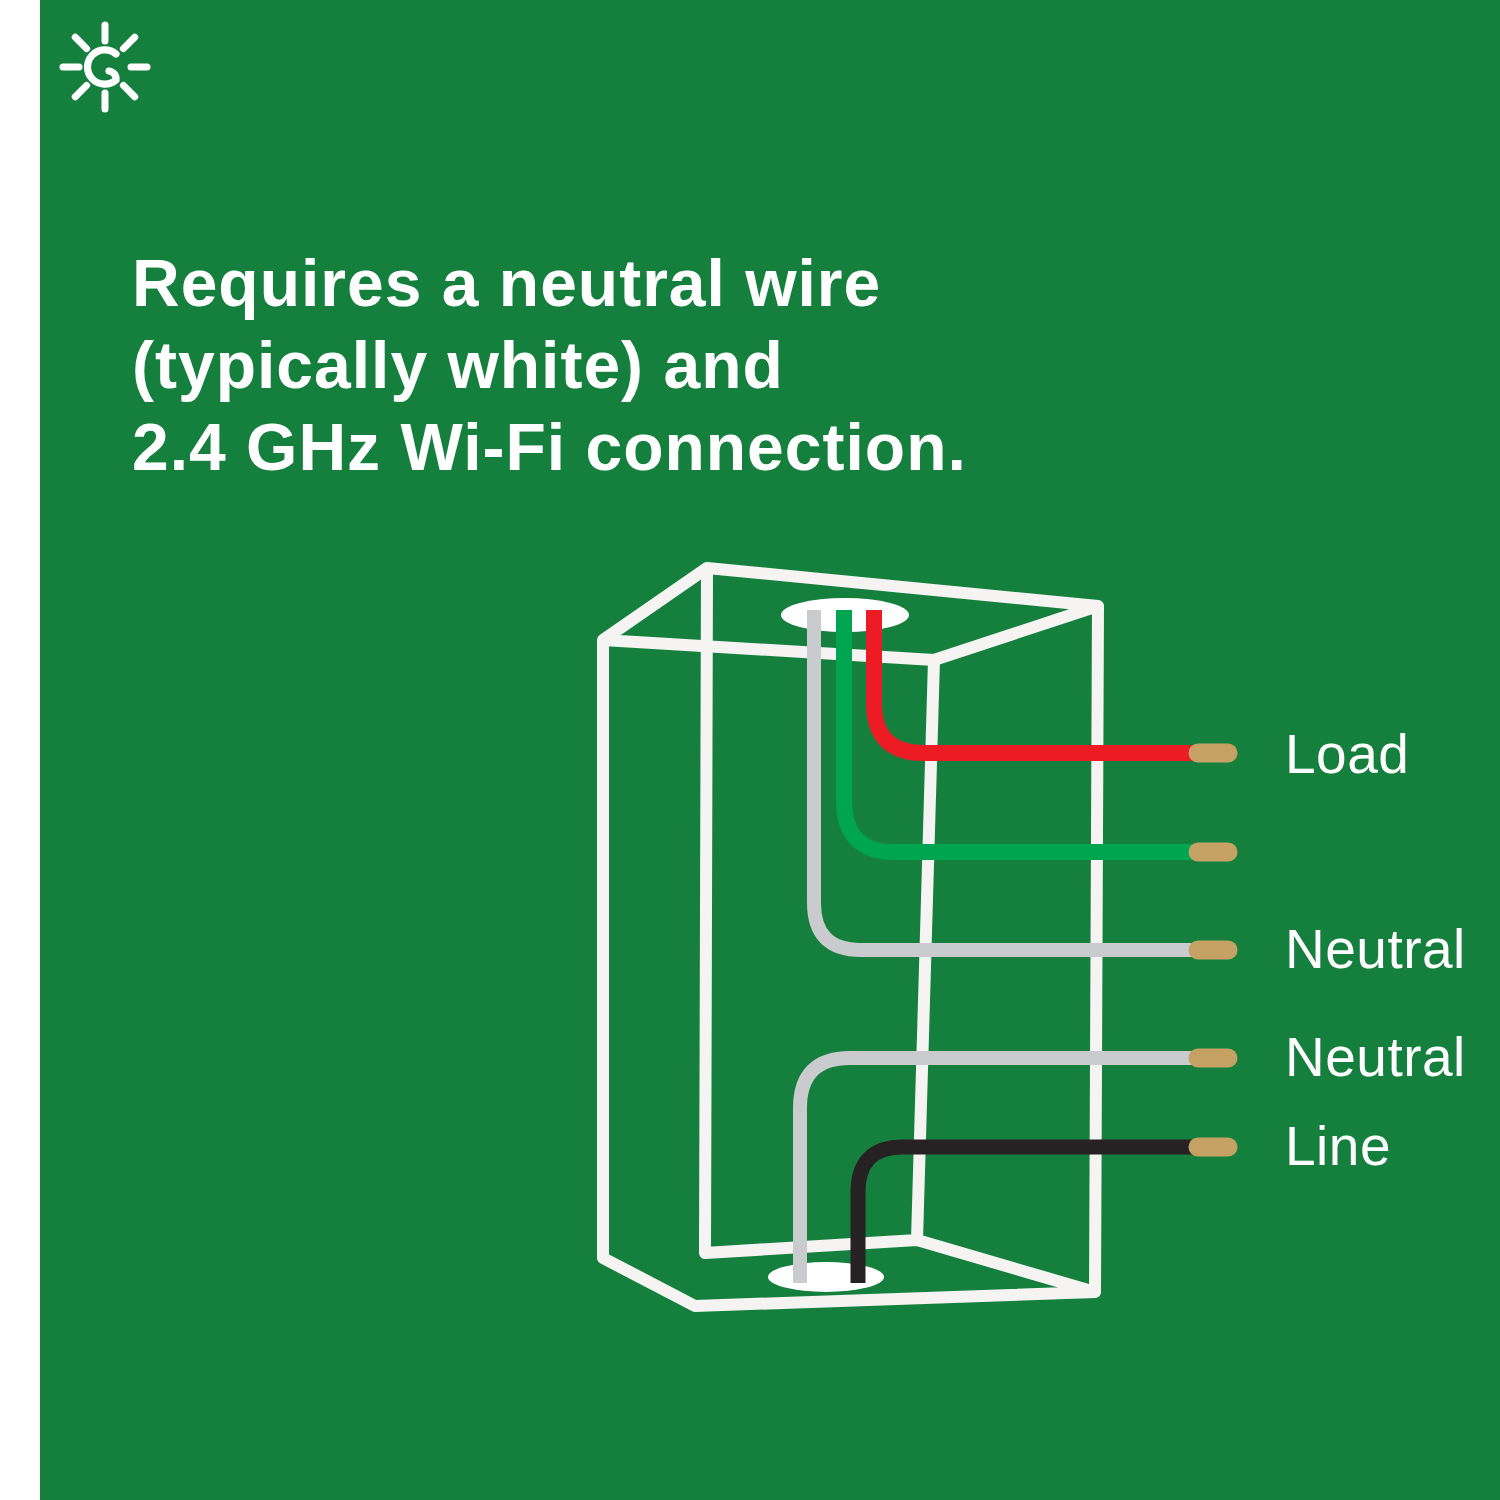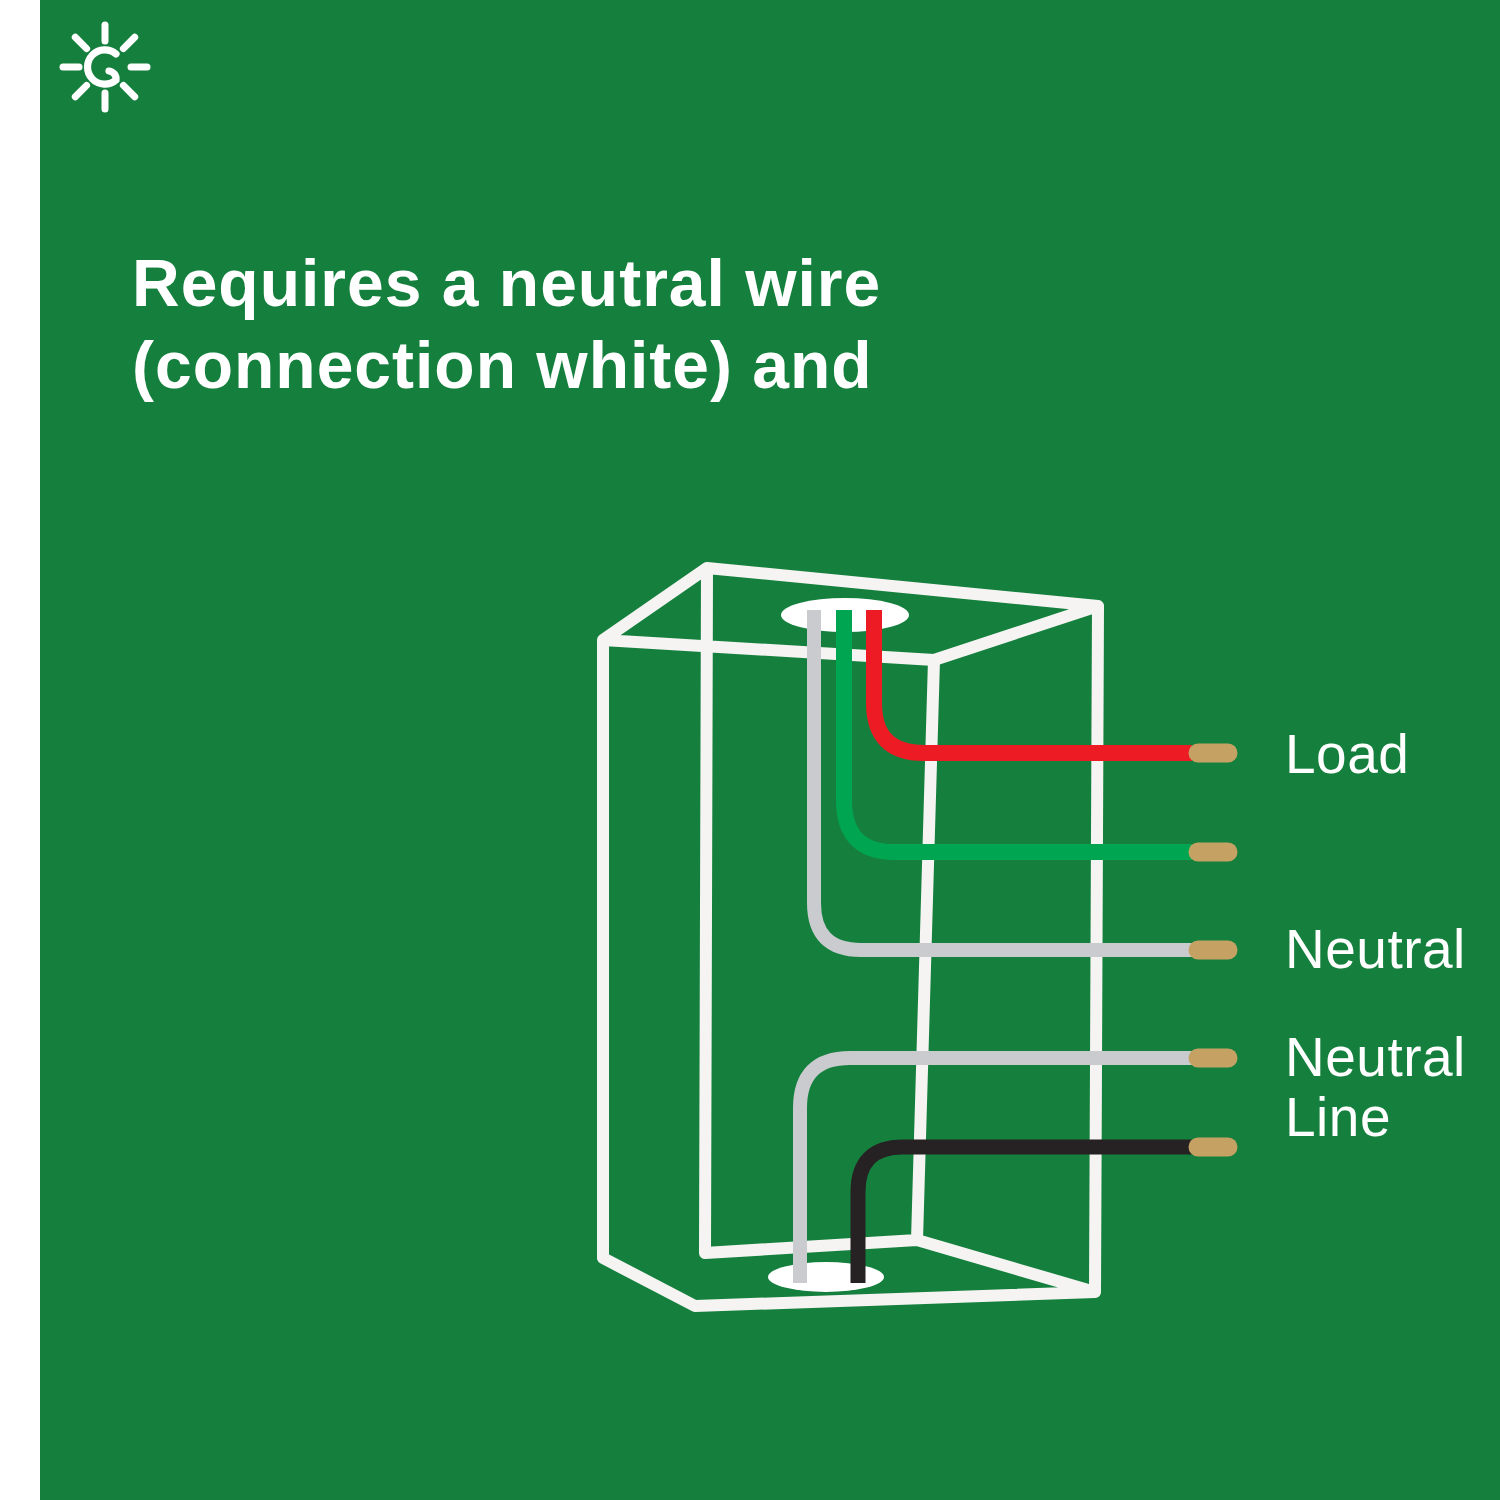--- a/index.html
+++ b/index.html
@@ -50,21 +50,21 @@
     font-size: 55px;
     font-weight: 400;
     letter-spacing: 0.5px;
     color: #ffffff;
     white-space: nowrap;
   }
   .wire-label.y-load    { top: 755px; }
   .wire-label.y-ground  { top: 853px; }
   .wire-label.y-neutral1{ top: 950px; }
   .wire-label.y-neutral2{ top: 1058px; }
-  .wire-label.y-line    { top: 1118px; }
+  .wire-label.y-line    { top: 1147px; }
 </style>
 </head>
 <body>
 
 <div class="canvas" style="background: #15803d; margin-left: 40px;">
 
   <svg class="logo" viewBox="0 0 96 96">
     <g stroke="#ffffff" stroke-width="7" stroke-linecap="round" fill="none">
 
       <line x1="75" y1="47" x2="91" y2="47"></line>
@@ -75,21 +75,22 @@
       <line x1="30.6" y1="65.4" x2="19.3" y2="76.7"></line>
       <line x1="49" y1="73" x2="49" y2="89"></line>
       <line x1="67.4" y1="65.4" x2="78.7" y2="76.7"></line>
 
       <path d="M60,34 A17.2,17.2 0 1 0 60,60 A8,8 0 0 0 53,51" stroke-width="7.2"></path>
     </g>
   </svg>
 
   <div class="heading">
     <div>Requires a neutral wire</div>
-    <div>(connection white) and</div>
+    <div>(typically white) and</div>
+    <div>2.4 GHz Wi-Fi connection.</div>
   </div>
 
   <svg class="diagram-svg" viewBox="0 0 1500 1500">
 
     <path d="M563,1258 L563,640 L667,568 L1058,606 L1055,1292
              M1058,606 L894,660 L563,640
              M667,568 L665,1253
              M894,660 L877,1240
              M563,1258 L655,1306 L1055,1292
              M665,1253 L877,1240 L1055,1292" fill="none" stroke="#f5f4f2" stroke-width="12" stroke-linecap="round" stroke-linejoin="round"></path>

